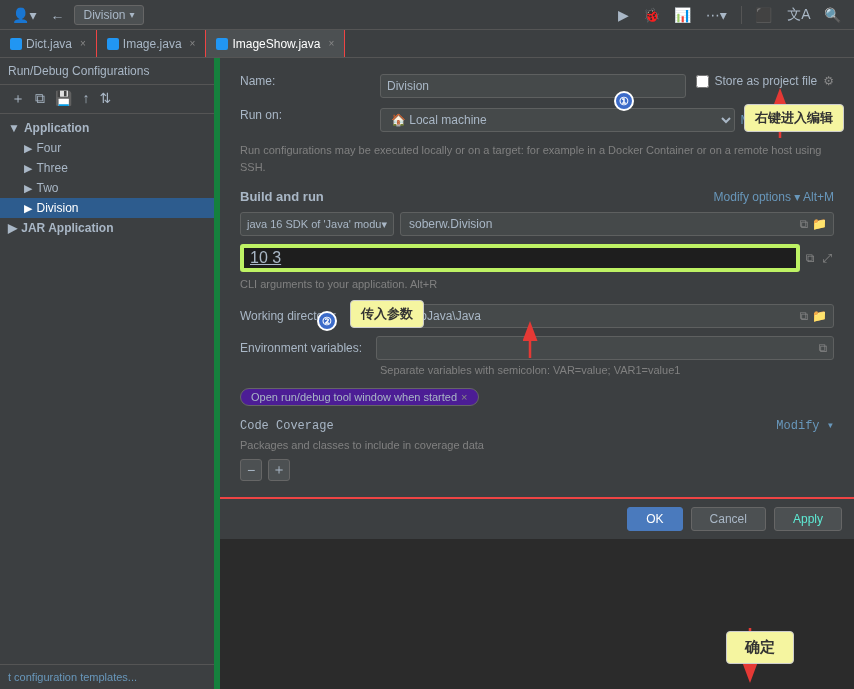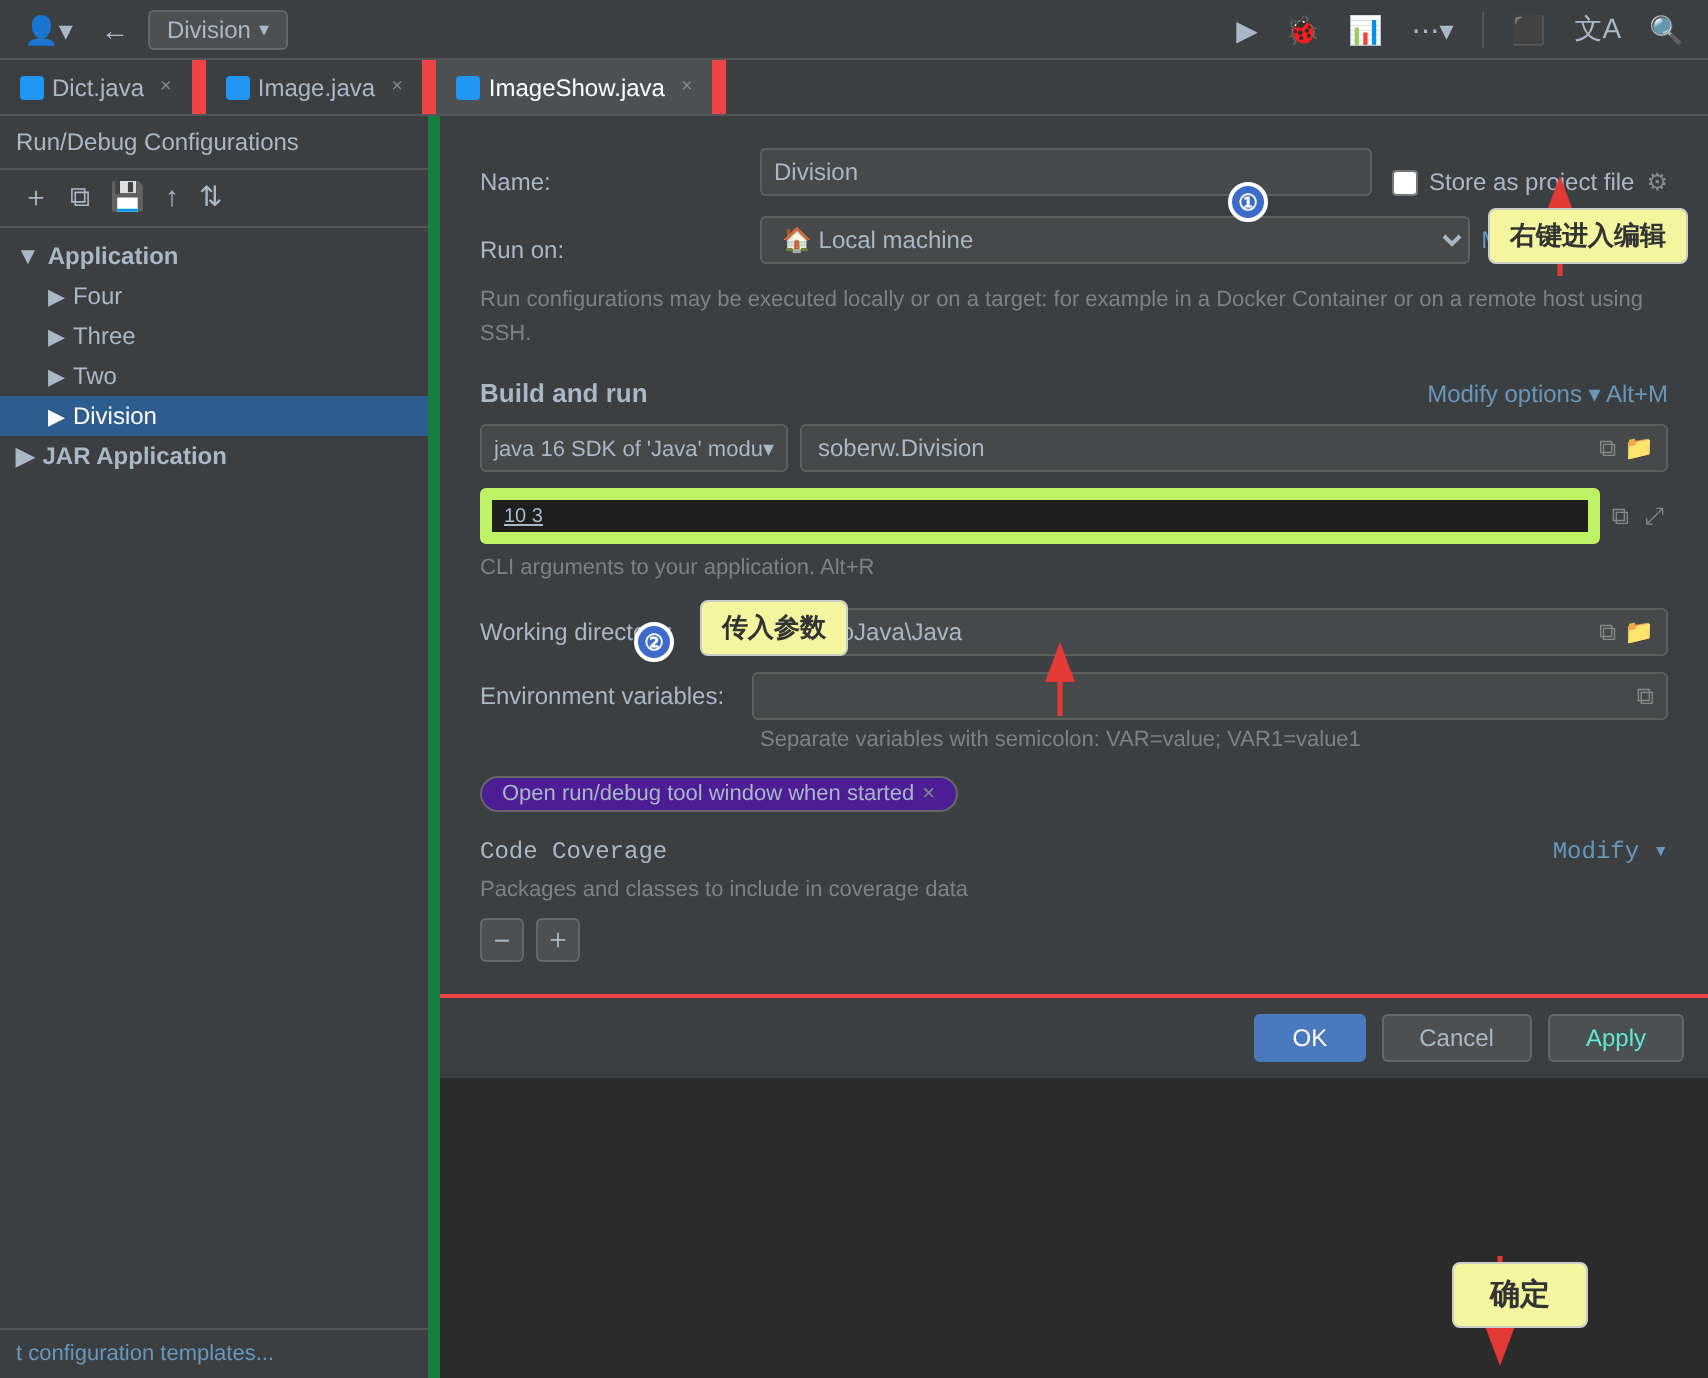--- a/index.html
+++ b/index.html
@@ -39,21 +39,21 @@
       display: flex;
       align-items: center;
       border-bottom: 1px solid #555;
     }
     .tab {
       display: flex;
       align-items: center;
       gap: 4px;
       padding: 0 10px;
       height: 100%;
-      border-right: 7px solid #ef4444;
+      border-right: 1px solid #ef4444;
       cursor: pointer;
       font-size: 12px;
       color: #a9b7c6;
     }
     .tab.active { background: #4c5052; color: #fff; }
     .tab-icon { width: 14px; height: 14px; border-radius: 2px; display: inline-block; }
     .tab-close { color: #888; font-size: 10px; margin-left: 4px; cursor: pointer; }
 
     
     .main-content {
@@ -136,21 +136,21 @@
     .config-area {
       flex: 1;
       overflow-y: auto;
       padding: 16px 20px;
       position: relative;
     }
 
     
     .form-row {
       display: flex;
-      align-items: flex-end;
+      align-items: flex-start;
       margin-bottom: 10px;
       gap: 10px;
     }
     .form-label {
       width: 130px;
       color: #a9b7c6;
       font-size: 12px;
       flex-shrink: 0;
     }
     .form-input {
@@ -246,25 +246,25 @@
       margin-bottom: 6px;
     }
     .args-input-row {
       display: flex;
       align-items: center;
       gap: 4px;
     }
     .args-input {
       flex: 1;
       background: #1e1e1e;
-      border: 6px solid #bef264;
+      border: 4px solid #bef264;
       border-radius: 3px;
       color: #a9b7c6;
       padding: 3px 6px;
-      font-size: 10px;
+      font-size: 16px;
       height: 28px;
       text-decoration: underline;
     }
 
     .cli-hint { color: #808080; font-size: 11px; margin-bottom: 14px; }
 
     .dir-row {
       display: flex;
       align-items: center;
       gap: 6px;

